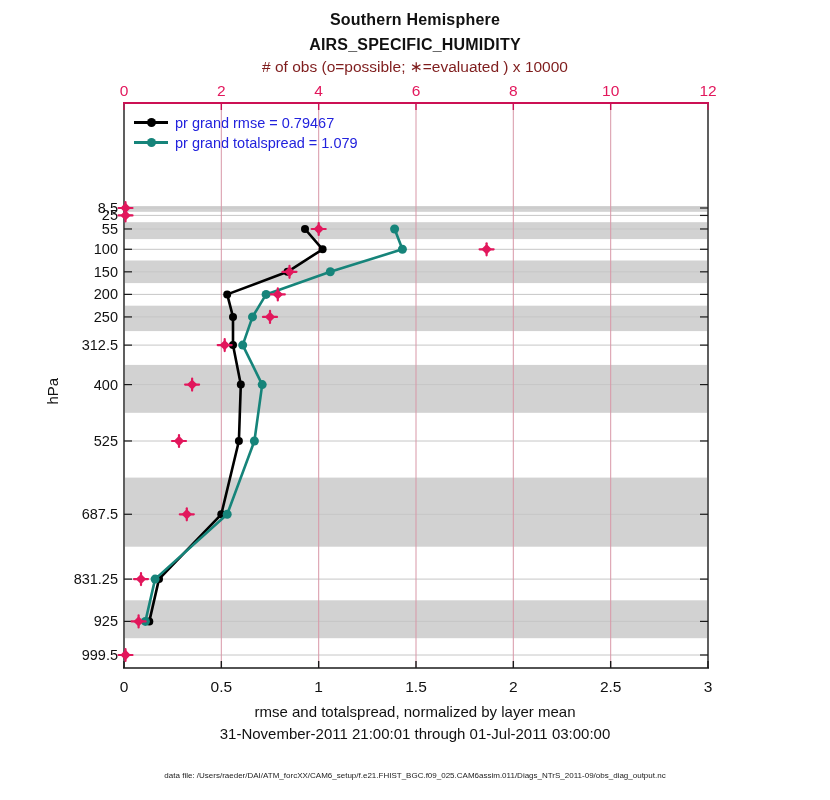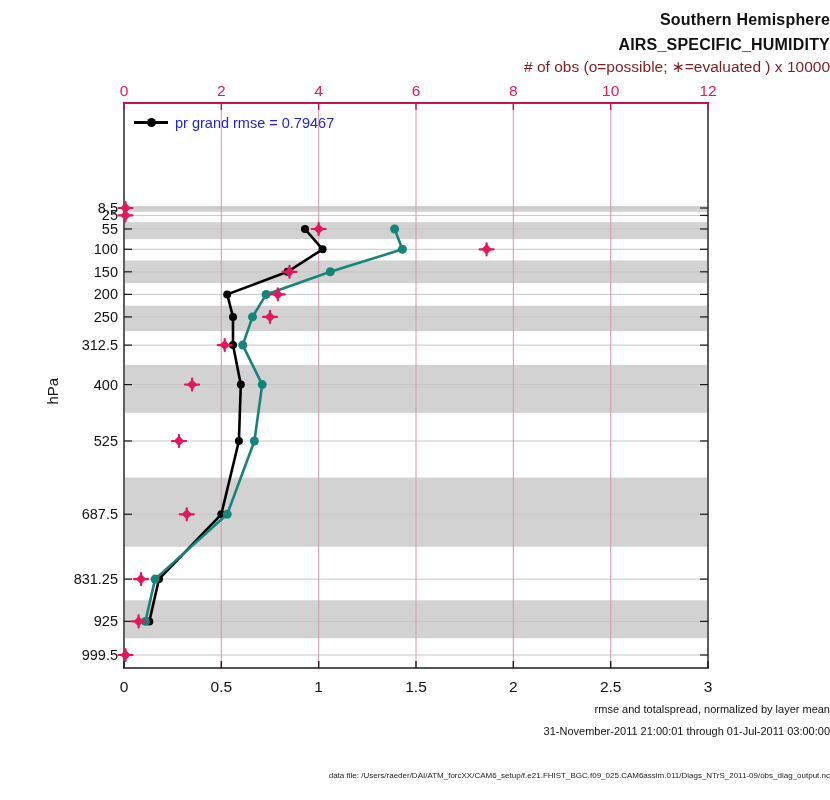--- a/index.html
+++ b/index.html
@@ -1,22 +1,22 @@
 <!DOCTYPE html>
 <html><head>
 <meta charset="utf-8">
 <style>
   html,body{margin:0;padding:0;background:#ffffff;}
   body{width:830px;height:800px;position:relative;overflow:hidden;
        font-family:"Liberation Sans","DejaVu Sans",sans-serif;color:#111;}
   .abs{position:absolute;}
-  .ctr{left:0;right:0;text-align:right;}
+  .ctr{left:0;right:0;text-align:center;}
   .title-line{font-weight:bold;font-size:16px;letter-spacing:.2px;}
   .obs-label{font-size:15.5px;}
-  .xlabel{font-size:11px;}
+  .xlabel{font-size:15px;}
   .footer{font-size:8px;color:#222;}
   .ylab{transform:rotate(-90deg);transform-origin:center;font-size:15px;}
   .legend{display:flex;flex-direction:column;gap:1px;}
   .legend-row{display:flex;align-items:center;height:19px;}
   .legend-sample{position:relative;width:34px;height:19px;margin-right:7px;}
   .legend-sample .lline{position:absolute;left:0;right:0;top:8px;height:3px;}
   .legend-sample .ldot{position:absolute;left:13px;top:5px;width:9px;height:9px;border-radius:50%;}
   .legend-label{font-size:14.5px;}
   svg{position:absolute;left:0;top:0;}
 </style>
@@ -27,20 +27,27 @@
 <div class="abs ctr title-line" style="top:36px;">AIRS_SPECIFIC_HUMIDITY</div>
 <div class="abs ctr obs-label" style="top: 58px; color: #7f1d1d;"># of obs (o=possible; ∗=evaluated ) x 10000</div>
 
 <div class="abs legend" style="left:134px;top:113px;">
   <div class="legend-row">
     <span class="legend-sample">
       <span class="lline" style="background: rgb(0, 0, 0);"></span>
         <span class="ldot" style="background: rgb(0, 0, 0);"></span>
     </span>
     <span class="legend-label" style="color: rgb(34, 34, 221);">pr grand rmse = 0.79467</span>
+  </div>
+  <div class="legend-row">
+    <span class="legend-sample">
+      <span class="lline" style="background: rgb(22, 132, 122);"></span>
+        <span class="ldot" style="background: rgb(22, 132, 122);"></span>
+    </span>
+    <span class="legend-label" style="color: rgb(34, 34, 221);">pr grand totalspread = 1.079</span>
   </div>
 </div>
 
 <div class="abs ylab" style="left:32px;top:376px;width:40px;">hPa</div>
 
 <div class="abs ctr xlabel" style="top:703px;">rmse and totalspread, normalized by layer mean</div>
 <div class="abs ctr xlabel" style="top:725px;">31-November-2011 21:00:01 through 01-Jul-2011 03:00:00</div>
 <div class="abs ctr footer" style="top:771px;">data file: /Users/raeder/DAI/ATM_forcXX/CAM6_setup/f.e21.FHIST_BGC.f09_025.CAM6assim.011/Diags_NTrS_2011-09/obs_diag_output.nc</div>
 
 <div class="abs" style="left:0;top:0;" id="chart-holder">

